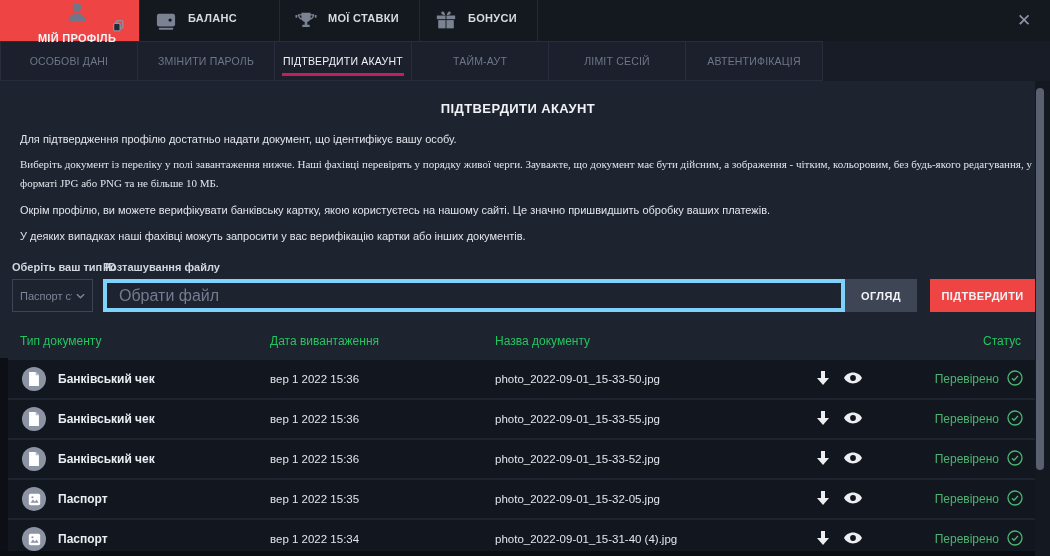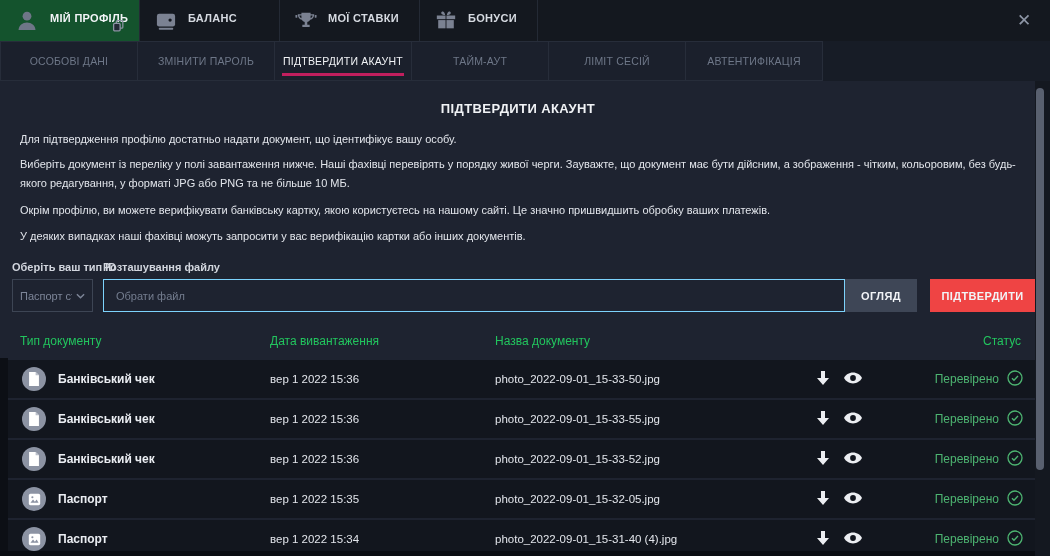--- a/index.html
+++ b/index.html
@@ -6,48 +6,48 @@
   body{
     width:1050px;height:556px;position:relative;overflow:hidden;
     background:#1e2330;font-family:"Liberation Sans",sans-serif;
     -webkit-font-smoothing:antialiased;
   }
   
   .topbar{position:absolute;top:0;left:0;width:1050px;height:41px;background:#14181f;display:flex;z-index:5;}
   .top-tab{width:140px;height:41px;display:flex;align-items:center;gap:11px;padding-left:15px;
     box-sizing:border-box;border-right:1px solid #242a35;position:relative;cursor:pointer;}
   .top-tab.t4{width:118px;}
-  .top-tab.active{background:#14532d;}
+  .top-tab.active{background:#ef4444;flex-direction:column;}
   .top-tab .lbl{font-size:11px;font-weight:bold;color:#d6dae1;letter-spacing:.3px;white-space:nowrap;transform:translateY(-3px);}
   .top-tab.active .lbl{color:#f2f4f7;}
   .tab-ico{flex:0 0 auto;display:flex;align-items:center;}
   .copy-badge{position:absolute;right:14px;bottom:5px;}
   .close-x{position:absolute;right:15px;top:9px;width:22px;height:22px;display:flex;align-items:center;justify-content:center;
     color:#8d95a5;font-size:17px;cursor:pointer;}
   
   .subbar{position:absolute;top:41px;left:0;width:1050px;height:40px;background:#171c26;display:flex;z-index:4;}
   .sub-tab{width:138px;height:40px;margin-left:-1px;box-sizing:border-box;border:1px solid #272d3a;background:#1b202c;
     display:flex;align-items:center;justify-content:center;font-size:10.5px;color:#6e7788;letter-spacing:.2px;
     white-space:nowrap;position:relative;cursor:pointer;}
   .sub-tab:first-child{margin-left:0;}
   .sub-tab.active{color:#f1f3f6;}
   .sub-tab.active::after{content:"";position:absolute;left:7px;right:7px;bottom:4px;height:3px;background:#c11f5e;}
   
   .content{position:absolute;top:81px;left:0;width:1050px;height:475px;background:#1e2330;}
   .page-title{position:absolute;top:20px;left:0;width:1036px;text-align:center;font-size:13px;font-weight:bold;
     color:#f0f2f5;letter-spacing:.4px;}
   .para{position:absolute;left:20px;width:1016px;font-size:11px;line-height:19px;color:#e2e5eb;}
-  .p1{top:49px;} .p2{top:74px;} .p3{top:120px;} .p4{top:146px;}
+  .p1{top:49px;} .p2{top:74px;font-family:Liberation Serif, serif;} .p3{top:120px;} .p4{top:146px;}
   .fld-label{position:absolute;top:180px;font-size:11px;font-weight:bold;color:#d2d6de;}
   .lab1{left:12px;} .lab2{left:103px;}
   .select-box{position:absolute;top:198px;left:12px;width:81px;height:33px;box-sizing:border-box;
     border:1px solid #3d4554;display:flex;align-items:center;padding:0 7px;gap:4px;cursor:pointer;background:#1e2330;}
   .select-box .sel-val{font-size:11px;color:#7d8598;flex:1;overflow:hidden;white-space:nowrap;}
   .file-input{position:absolute;top:198px;left:103px;width:742px;height:33px;box-sizing:border-box;
-    border:1px solid #7dd3fc;background:#1e2330;color:#e2e5eb;font-size:11px;padding:0 12px;outline:none;font-family:"Liberation Sans",sans-serif;}
+    border:4px solid #7dd3fc;background:#1e2330;color:#e2e5eb;font-size:16px;padding:0 12px;outline:none;font-family:"Liberation Sans",sans-serif;}
   .file-input::placeholder{color:#747d8f;}
   .btn{position:absolute;top:198px;height:33px;border:none;font-family:"Liberation Sans",sans-serif;
     font-size:11px;font-weight:bold;letter-spacing:.4px;color:#f2f4f7;cursor:pointer;}
   .btn-browse{left:845px;width:72px;background:#3e4656;}
   .btn-confirm{left:930px;width:105px;background:#ef4444;}
   
   .thead{position:absolute;top:244px;left:0;width:1050px;height:33px;}
   .th{position:absolute;top:9px;font-size:12px;color:#22c55e;}
   .th0{left:20px;} .th1{left:270px;} .th2{left:495px;} .th3{right:29px;}
   .t-left-strip{position:absolute;top:277px;left:0;width:8px;height:198px;background:#0c0f15;}

